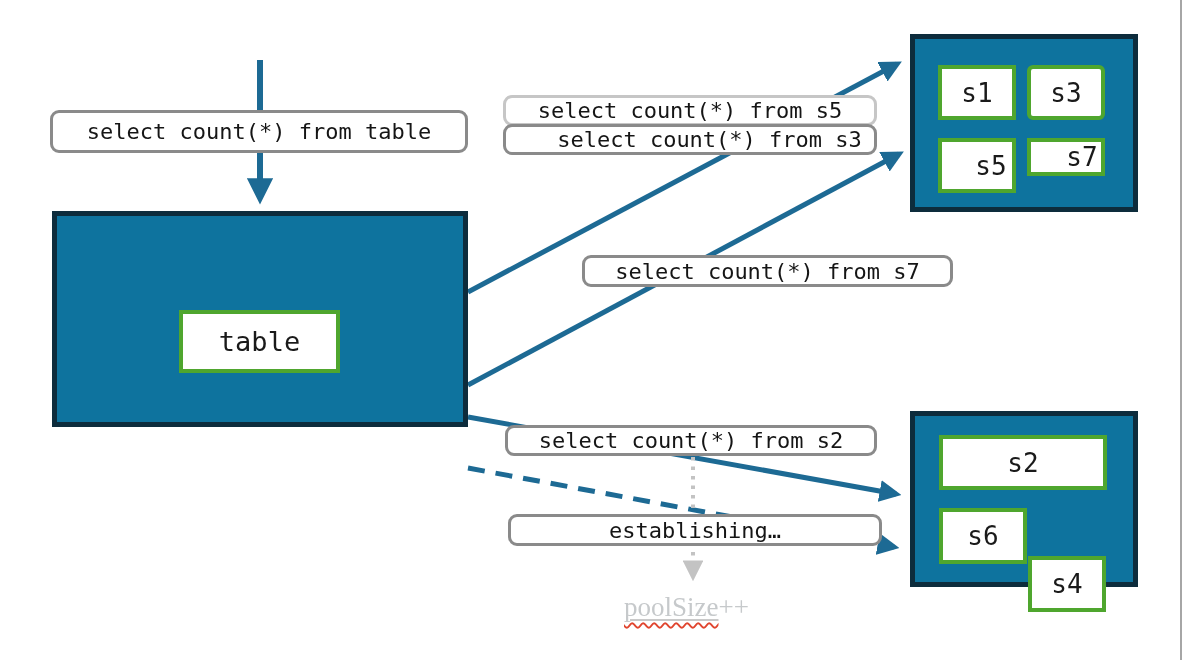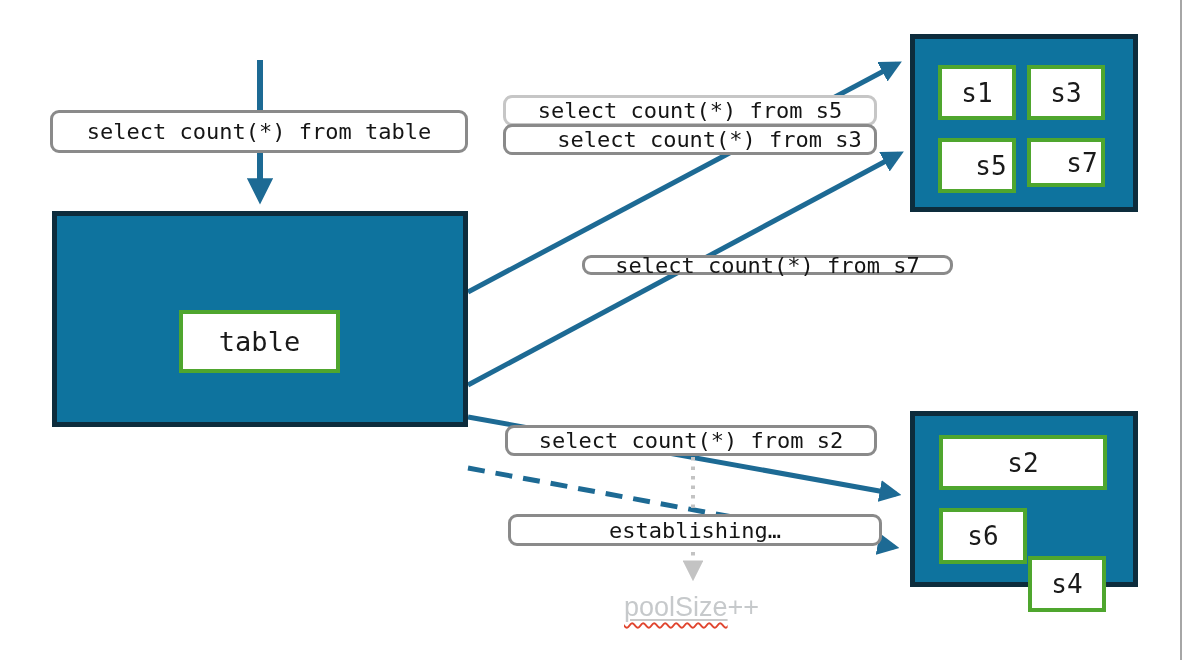--- a/index.html
+++ b/index.html
@@ -26,21 +26,21 @@
   }
   
   .chip {
     position:absolute; box-sizing:border-box; background:#ffffff;
     border:4px solid var(--green_border);
     display:flex; align-items:center; justify-content:center;
     font-size:26px; color:#1a1a1a;
   }
 
   .poolsize {
-    position:absolute; z-index:2; font-family:Liberation Sans, sans-serif;
+    position:absolute; z-index:2; font-family:Liberation Serif, serif;
     font-size:27px; color:#c6c9cb; white-space:nowrap;
   }
   .poolsize .wavy {
     text-decoration:underline; text-decoration-style:wavy;
     text-decoration-color:var(--squiggle_red); text-decoration-thickness:2px;
     text-underline-offset:6px;
   }
   .poolsize .wavy .solid {
     text-decoration:underline; text-decoration-style:solid;
     text-decoration-color:#c9c9c9; text-decoration-thickness:2px;
@@ -84,21 +84,21 @@
   </div>
 
   <div class="label-box light" style="left:503px; top:95px; width:374px; height:31px;">
     <span>select count(*) from s5</span>
   </div>
 
   <div class="label-box over" style="left:503px; top:124px; width:374px; height:31px;padding-left:39px;">
     <span>select count(*) from s3</span>
   </div>
 
-  <div class="label-box" style="left:582px; top:255px; width:371px; height:20px;">
+  <div class="label-box" style="left:582px; top:255px; width:371px; height:32px;">
     <span>select count(*) from s7</span>
   </div>
 
   <div class="label-box" style="left:505px; top:425px; width:372px; height:31px;">
     <span>select count(*) from s2</span>
   </div>
 
   <div class="label-box" style="left:508px; top:514px; width:374px; height:32px;">
     <span>establishing…</span>
   </div>
@@ -106,27 +106,27 @@
   <div class="node-box" style="left:52px; top:211px; width:416px; height:216px;">
     <div class="chip" style="left:122px; top:94px; width:161px; height:63px; font-size:27px;">
       <span>table</span>
     </div>
   </div>
 
   <div class="node-box" style="left:910px; top:34px; width:228px; height:178px;">
     <div class="chip" style="left:23px; top:26px; width:78px; height:55px;">
       <span>s1</span>
     </div>
-    <div class="chip" style="left:112px; top:26px; width:78px; height:55px;">
+    <div class="chip" style="left:112px; top:26px; width:78px; height:55px;border-radius:6px;">
       <span>s3</span>
     </div>
     <div class="chip" style="left:23px; top:99px; width:78px; height:55px;padding-left:28px;">
       <span>s5</span>
     </div>
-    <div class="chip" style="left:112px; top:99px; width:78px; height:49px;padding-left:32px;">
+    <div class="chip" style="left:112px; top:99px; width:78px; height:38px;padding-left:32px;">
       <span>s7</span>
     </div>
   </div>
 
   <div class="node-box" style="left:910px; top:411px; width:228px; height:176px;">
     <div class="chip" style="left:24px; top:19px; width:168px; height:55px;">
       <span>s2</span>
     </div>
     <div class="chip" style="left:24px; top:92px; width:88px; height:56px;">
       <span>s6</span>

